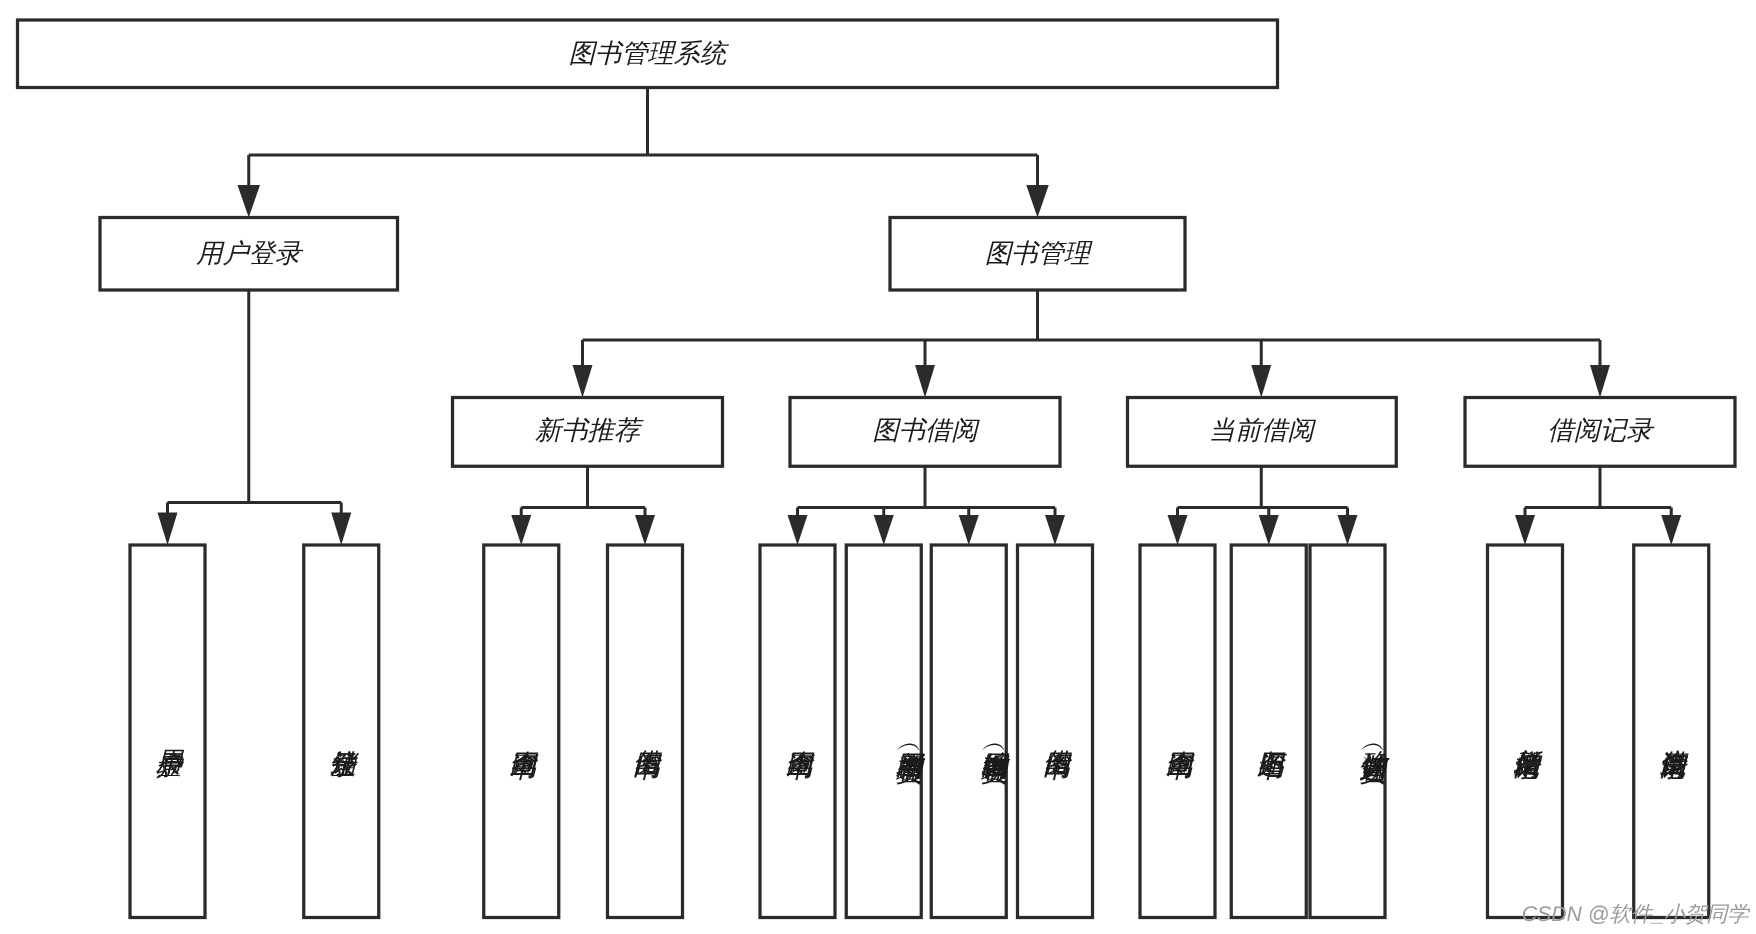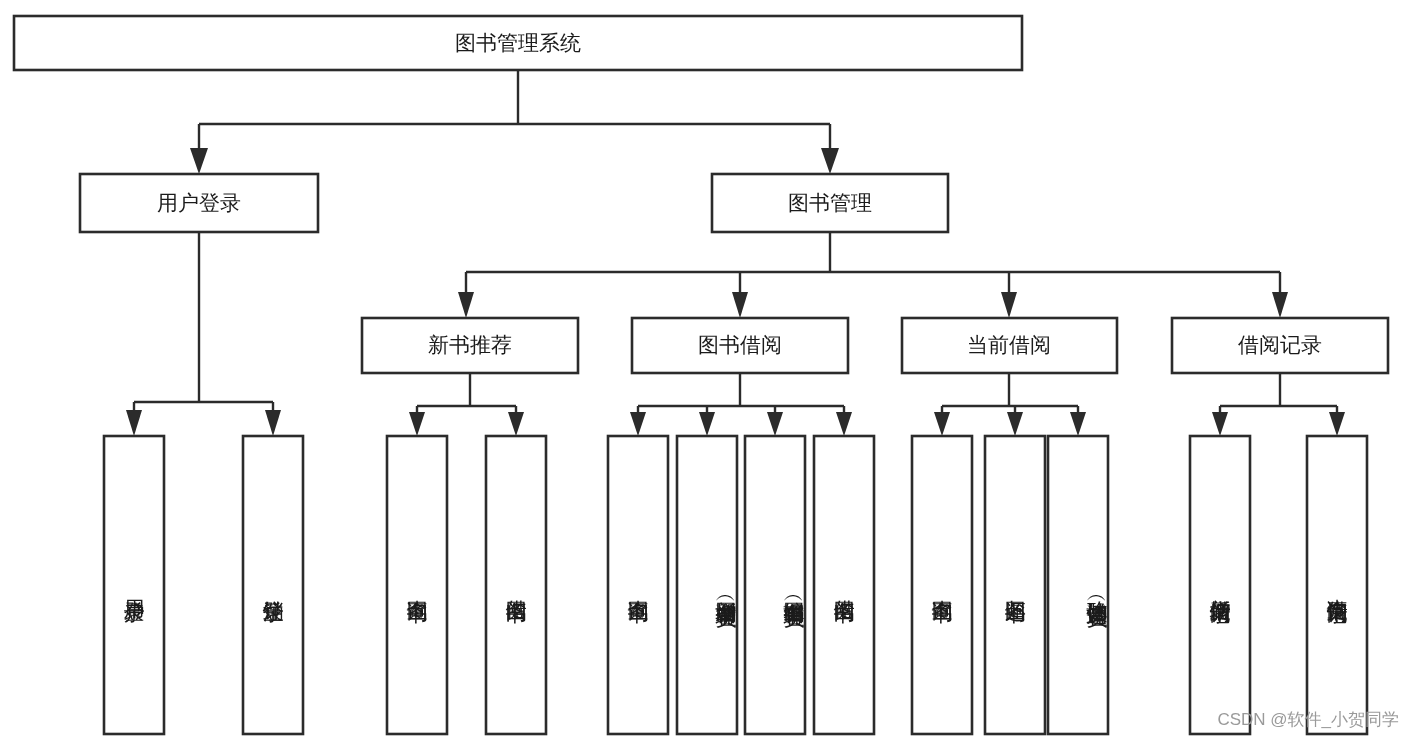--- a/index.html
+++ b/index.html
@@ -11,20 +11,21 @@
     width: 1405px;
     height: 747px;
     font-family: "Liberation Sans", "DejaVu Sans", sans-serif;
     overflow: hidden;
   }
   #diagram-root {
     position: relative;
     width: 1405px;
     height: 747px;
     background: #ffffff;
+    font-style: italic;
   }
   svg.flow {
     position: absolute;
     left: 0;
     top: 0;
     width: 1405px;
     height: 747px;
   }
   .node-rect {
     fill: #ffffff;
@@ -59,21 +60,21 @@
     fill: none;
     stroke-linecap: butt;
   }
   .arrow-head {
     fill: #2b2b2b;
     stroke: none;
   }
   .watermark {
     position: absolute;
     right: 6px;
-    bottom: 16px;
+    bottom: 4px;
     font-size: 17px;
     color: #9a9a9a;
     font-family: "Liberation Sans", "DejaVu Sans", sans-serif;
     white-space: nowrap;
     pointer-events: none;
     margin-top: 16px;
   }
 </style>
 </head>
 <body>

